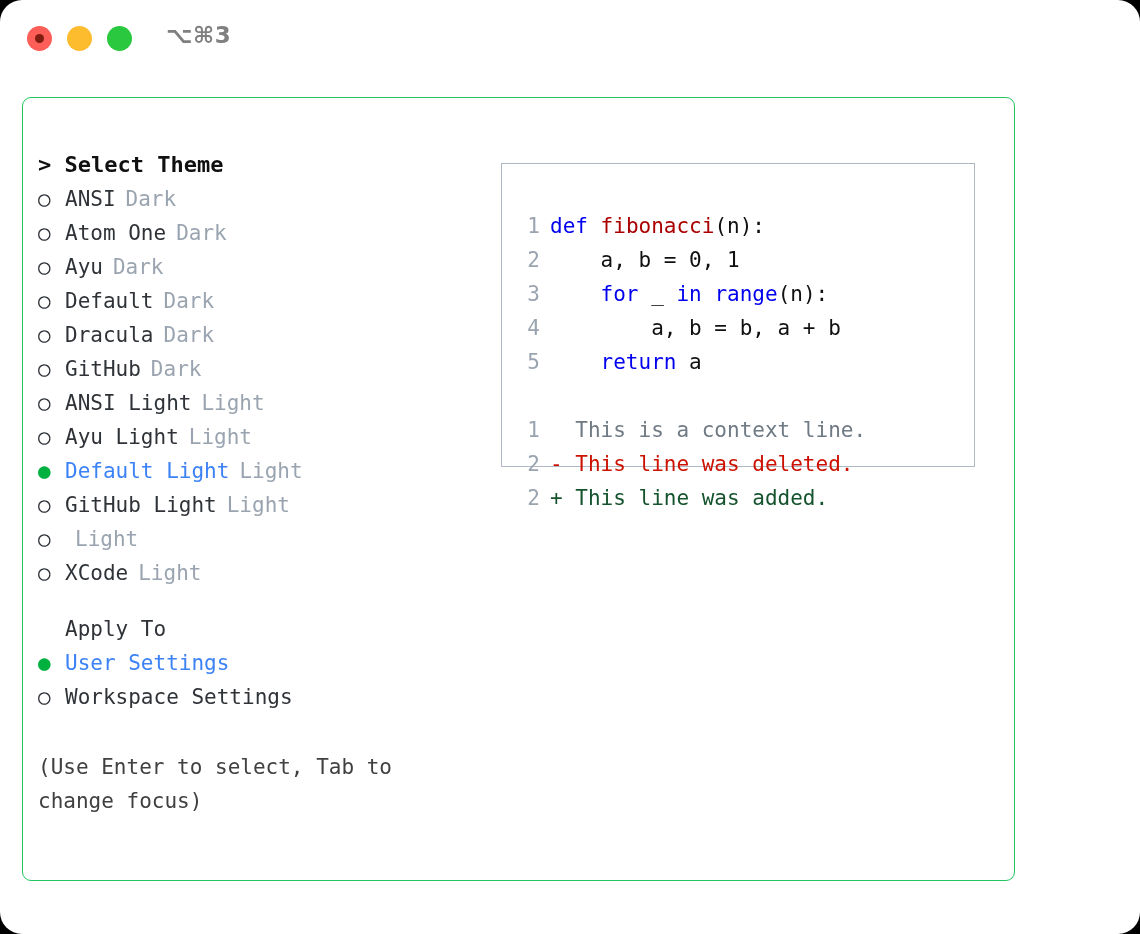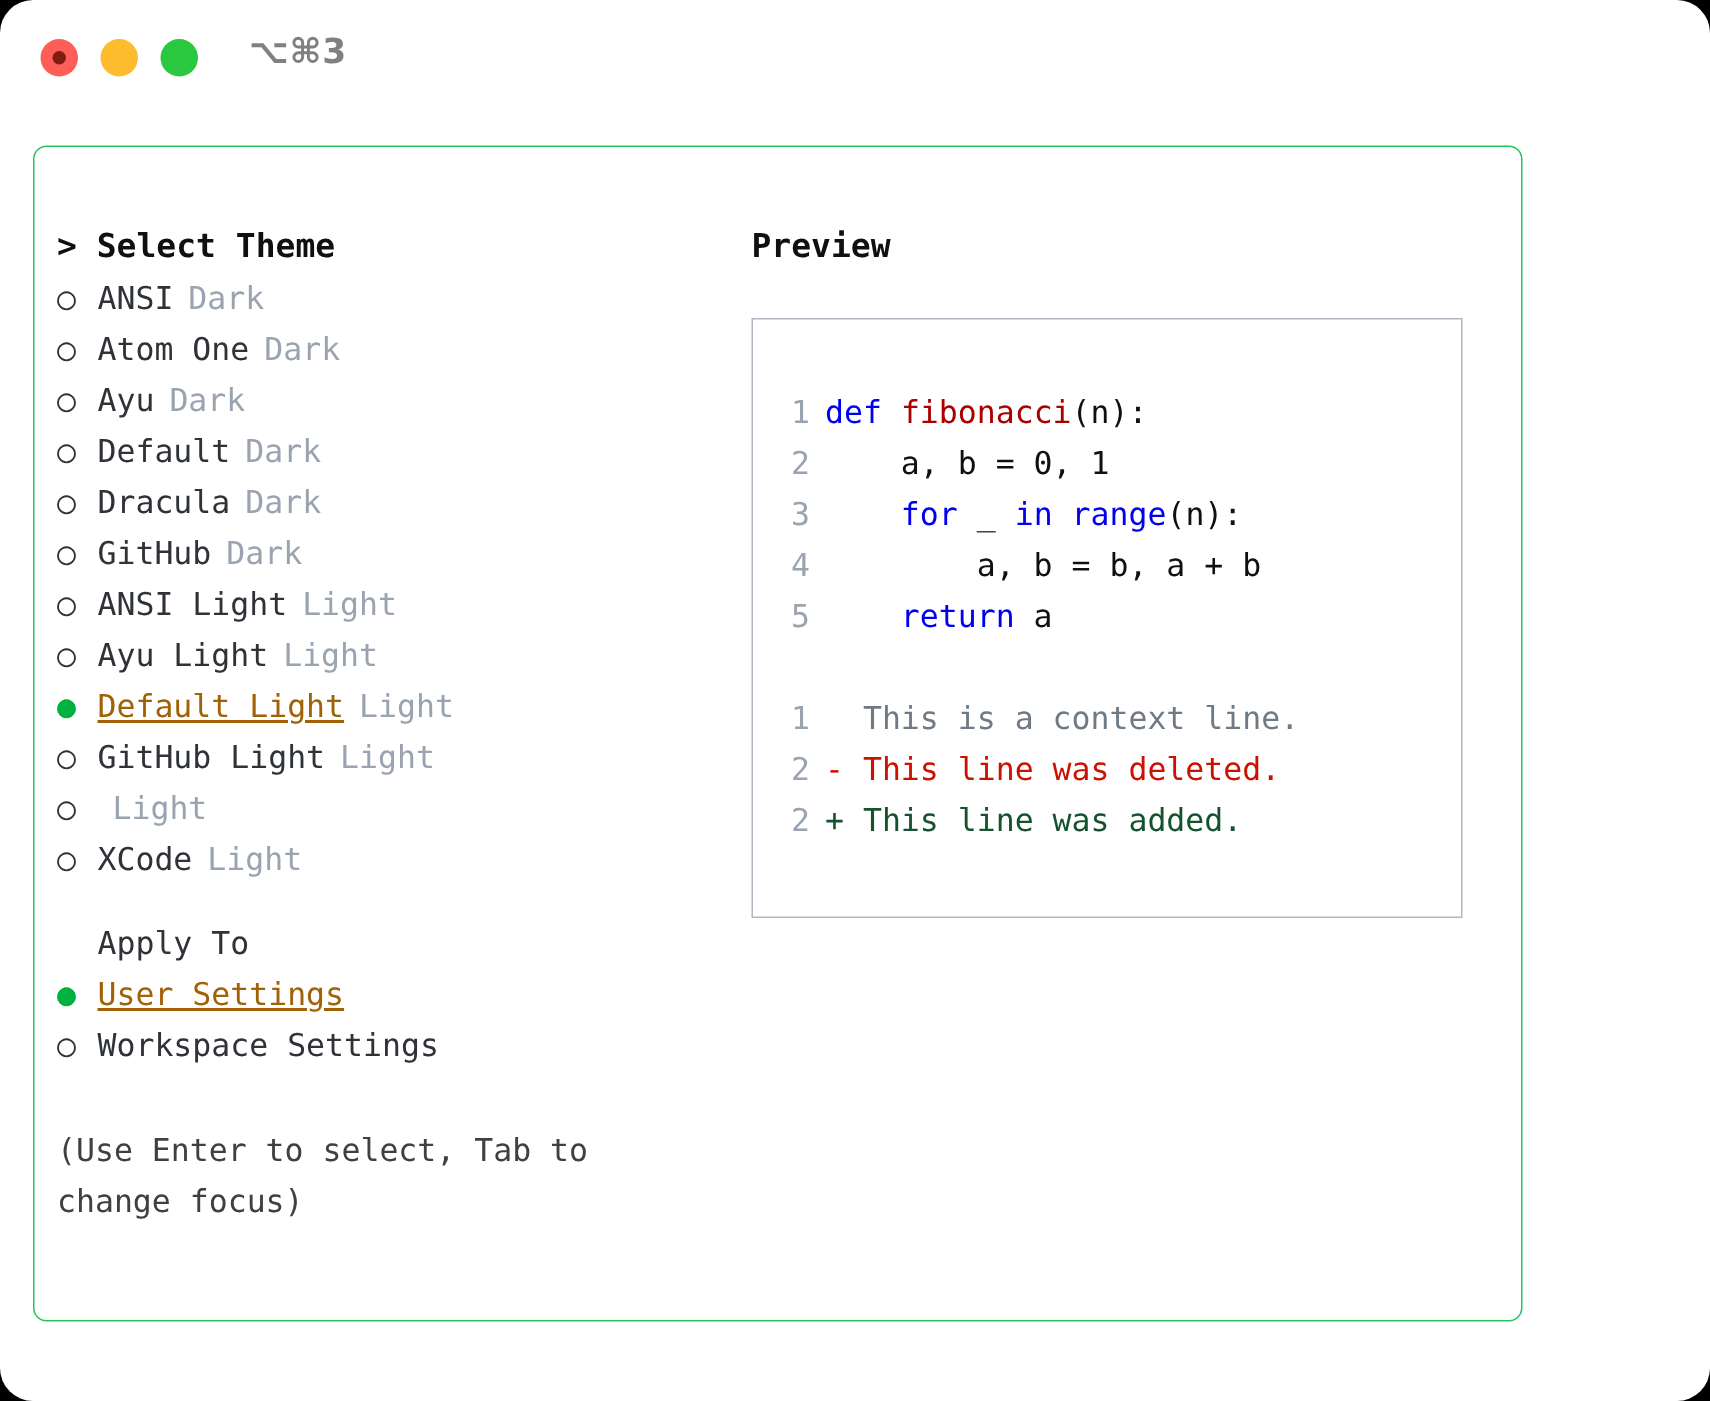--- a/index.html
+++ b/index.html
@@ -97,21 +97,21 @@
   .marker {
     display: inline-block;
     width: 27px;
     flex: 0 0 27px;
     font-size: 21px;
     color: #2f3338;
     text-align: left;
   }
   .marker.sel { color: #00b140; }
   .name { color: #2f3338; }
-  .row.selected .name { color: #a16207; text-decoration: underline; }
+  .row.selected .name { color: #3b82f6; }
   .kind { color: #9aa4b0; }
   .gap { display: inline-block; width: 10px; }
 
   .apply-title {
     font-size: 21px;
     color: #2f3338;
     line-height: 34px;
     padding-left: 27px;
     white-space: pre;
   }
@@ -133,23 +133,23 @@
     width: 500px;
   }
   .preview-label {
     font-size: 22px;
     font-weight: bold;
     color: #101010;
     line-height: 34px;
     white-space: pre;
   }
   .preview-box {
-    margin-top: 30px;
+    margin-top: 15px;
     width: 474px;
-    height: 400px;
+    height: 304px;
     border: 1px solid #aeb7c2;
     box-sizing: border-box;
     background: #ffffff;
     position: relative;
   }
   .code {
     position: absolute;
     left: 12px;
     top: 45px;
     font-size: 21px;
@@ -211,21 +211,20 @@
 
       <div id="apply-list">
           <div class="row selected"><span class="marker sel">●</span><span class="name">User Settings</span></div>
           <div class="row"><span class="marker">○</span><span class="name">Workspace Settings</span></div>
         </div>
 
       <div class="hint">(Use Enter to select, Tab to change focus)</div>
     </div>
 
     <div class="right-col">
-      <div class="preview-label">Preview</div>
 
       <div class="preview-box">
         <div class="code" id="preview-code"><div><span class="ln">1</span><span class="kw">def</span><span class="pl"> </span><span class="fn">fibonacci</span><span class="pl">(n):</span></div><div><span class="ln">2</span><span class="pl">    a, b = 0, 1</span></div><div><span class="ln">3</span><span class="pl">    </span><span class="kw">for</span><span class="pl"> _ </span><span class="kw">in</span><span class="pl"> </span><span class="kw">range</span><span class="pl">(n):</span></div><div><span class="ln">4</span><span class="pl">        a, b = b, a + b</span></div><div><span class="ln">5</span><span class="pl">    </span><span class="kw">return</span><span class="pl"> a</span></div><div class="blankline"></div><div><span class="ln">1</span><span class="ctx">  This is a context line.</span></div><div><span class="ln">2</span><span class="del">- This line was deleted.</span></div><div><span class="ln">2</span><span class="add">+ This line was added.</span></div></div>
       </div>
     </div>
 
   </div>
 </div>
 
 </body></html>

